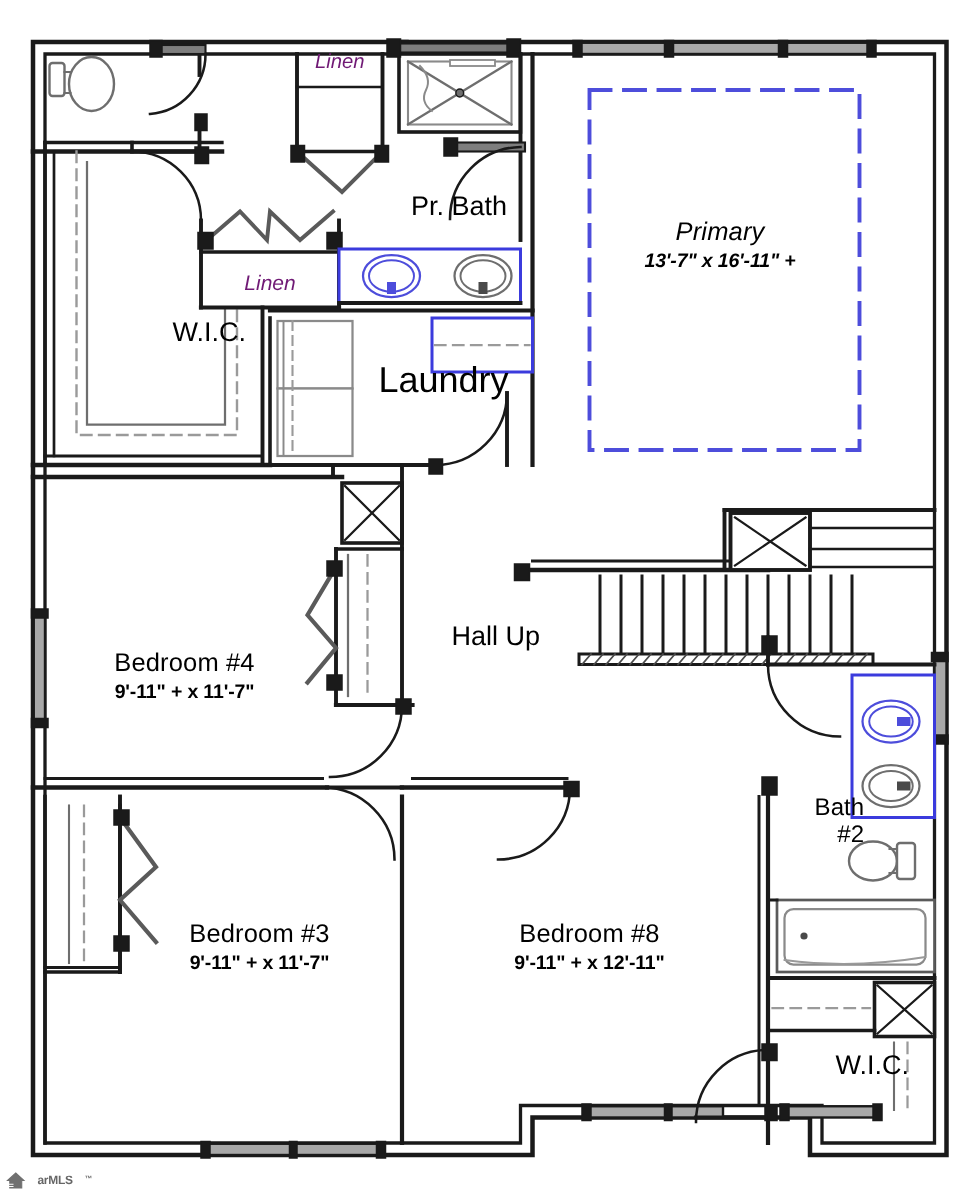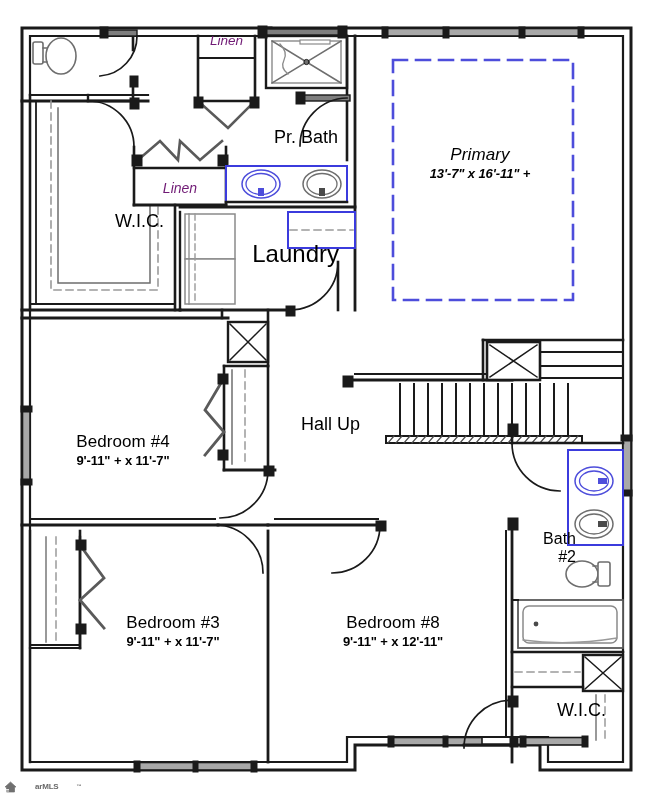--- a/index.html
+++ b/index.html
@@ -66,21 +66,21 @@
     text-align: right;
     line-height: 1.1;
     pointer-events: none;
   }
   #mls-watermark {
     position: absolute;
     left: 4px;
     top: 780px;
     display: flex;
     align-items: center;
-    gap: 18px;
+    gap: 8px;
     opacity: 0.72;
   }
   #mls-watermark .mls-text {
     font-size: 8px;
     font-weight: 700;
     color: #2c2c2c;
     letter-spacing: -0.2px;
     line-height: 1;
   }
   #mls-watermark .mls-tm {

